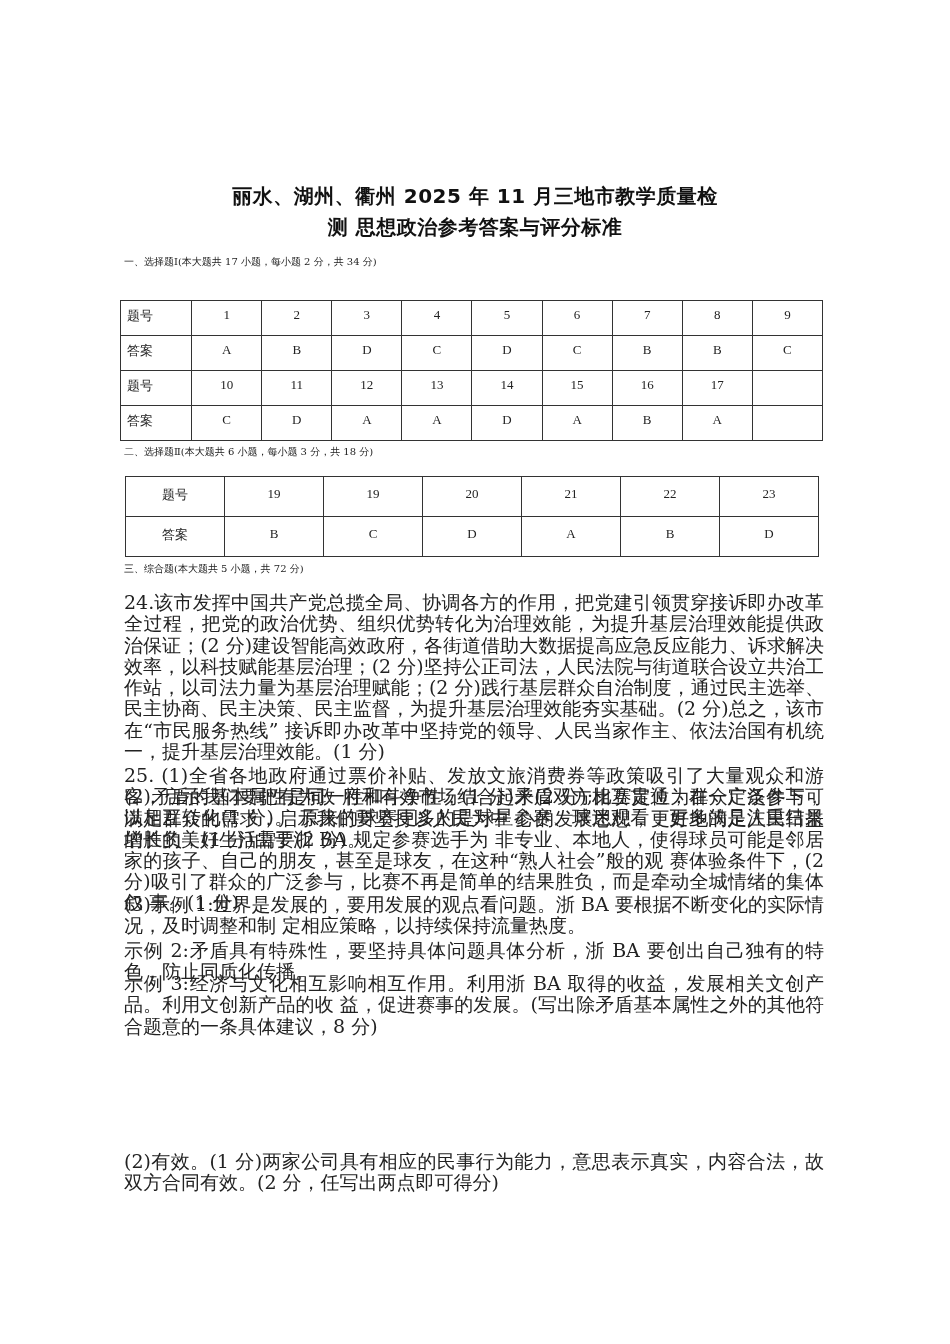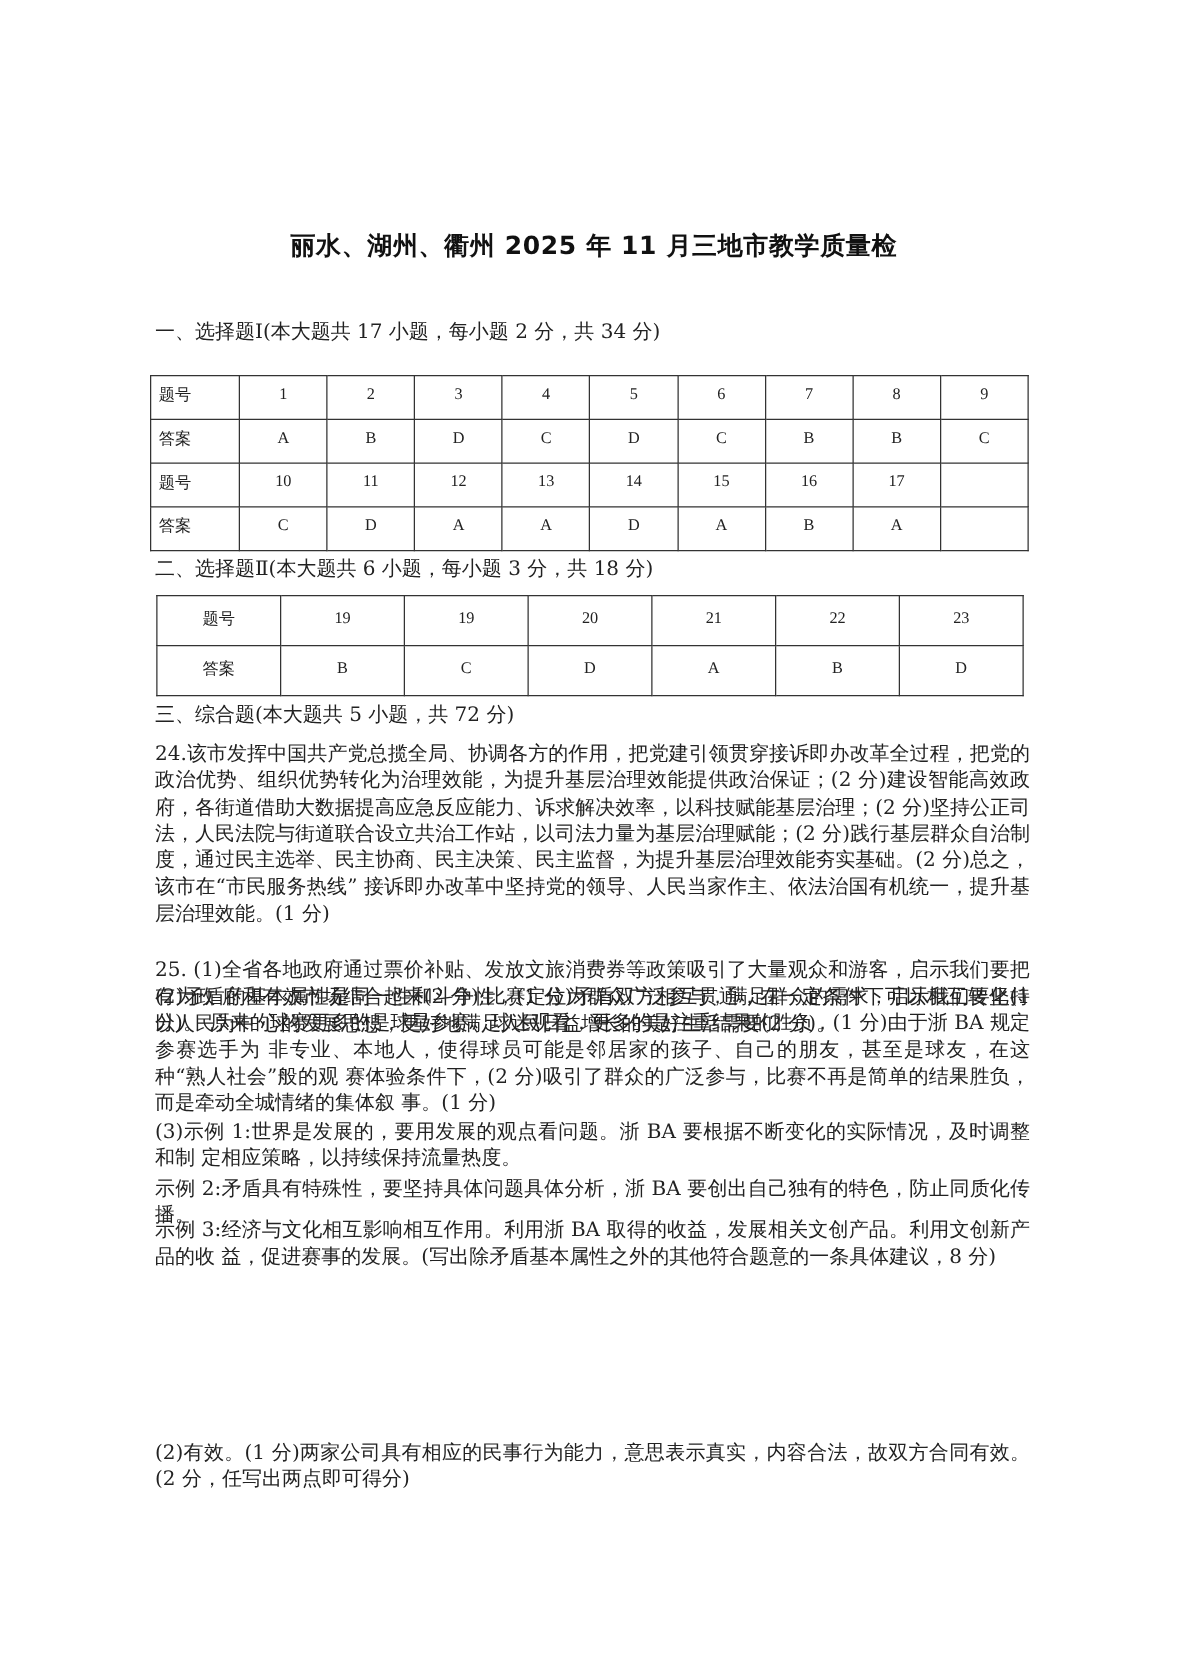--- a/index.html
+++ b/index.html
@@ -11,21 +11,21 @@
     .page { position: absolute; left: 0; top: 0; width: 950px; height: 1344px; }
     .title {
       position: absolute; left: 0; width: 950px; text-align: center;
       font-family: "DejaVu Sans", "Liberation Sans", sans-serif;
       font-weight: bold; font-size: 20px; color: #111;
       letter-spacing: 0.5px;
     }
     .t1 { top: 183px; }
     .t2 { top: 214px; }
     .sec {
-      position: absolute; left: 124px; font-size: 16px; color: #222;
+      position: absolute; left: 124px; font-size: 10px; color: #222;
       white-space: nowrap;
     }
     table.ans {
       position: absolute; border-collapse: collapse;
       font-size: 13px; color: #222;
     }
     table.ans td {
       border: 1px solid #333; text-align: center; vertical-align: top;
       padding: 6px 0 0 0; box-sizing: border-box;
       font-family: "Liberation Serif", "DejaVu Serif", serif;
@@ -33,30 +33,31 @@
     }
     table.ans td.hd { text-align: left; padding-left: 6px; font-family: "DejaVu Sans", sans-serif; font-size: 13px; }
     #tbl1 { left: 120px; top: 300px; width: 703px; }
     #tbl1 td { height: 35px; width: 70px; }
     #tbl1 td.hd { width: 71px; }
     #tbl2 { left: 125px; top: 476px; width: 694px; }
     #tbl2 td { height: 40px; width: 99px; padding-top: 9px; }
     #tbl2 td.hd { width: 99px; text-align: center; padding-left: 0; }
     .para {
       position: absolute; left: 124px; width: 700px;
-      font-size: 16px; line-height: 21.3px; color: #222;
+      font-size: 19px; line-height: 21.3px; color: #222;
       text-align: justify;
     }
   </style>
 </head>
 <body>
 
 <div class="page">
 
   <div class="title t1">丽水、湖州、衢州 2025 年 11 月三地市教学质量检</div>
+  <div class="title t2">测  思想政治参考答案与评分标准</div>
 
   <div class="sec" style="top:255px;">一、选择题Ⅰ(本大题共 17 小题，每小题 2 分，共 34 分)</div>
 
   <table class="ans" id="tbl1">
     <tbody>
         <tr>
       <td class="hd">题号</td>
       <td>1</td>
       <td>2</td>
       <td>3</td>

